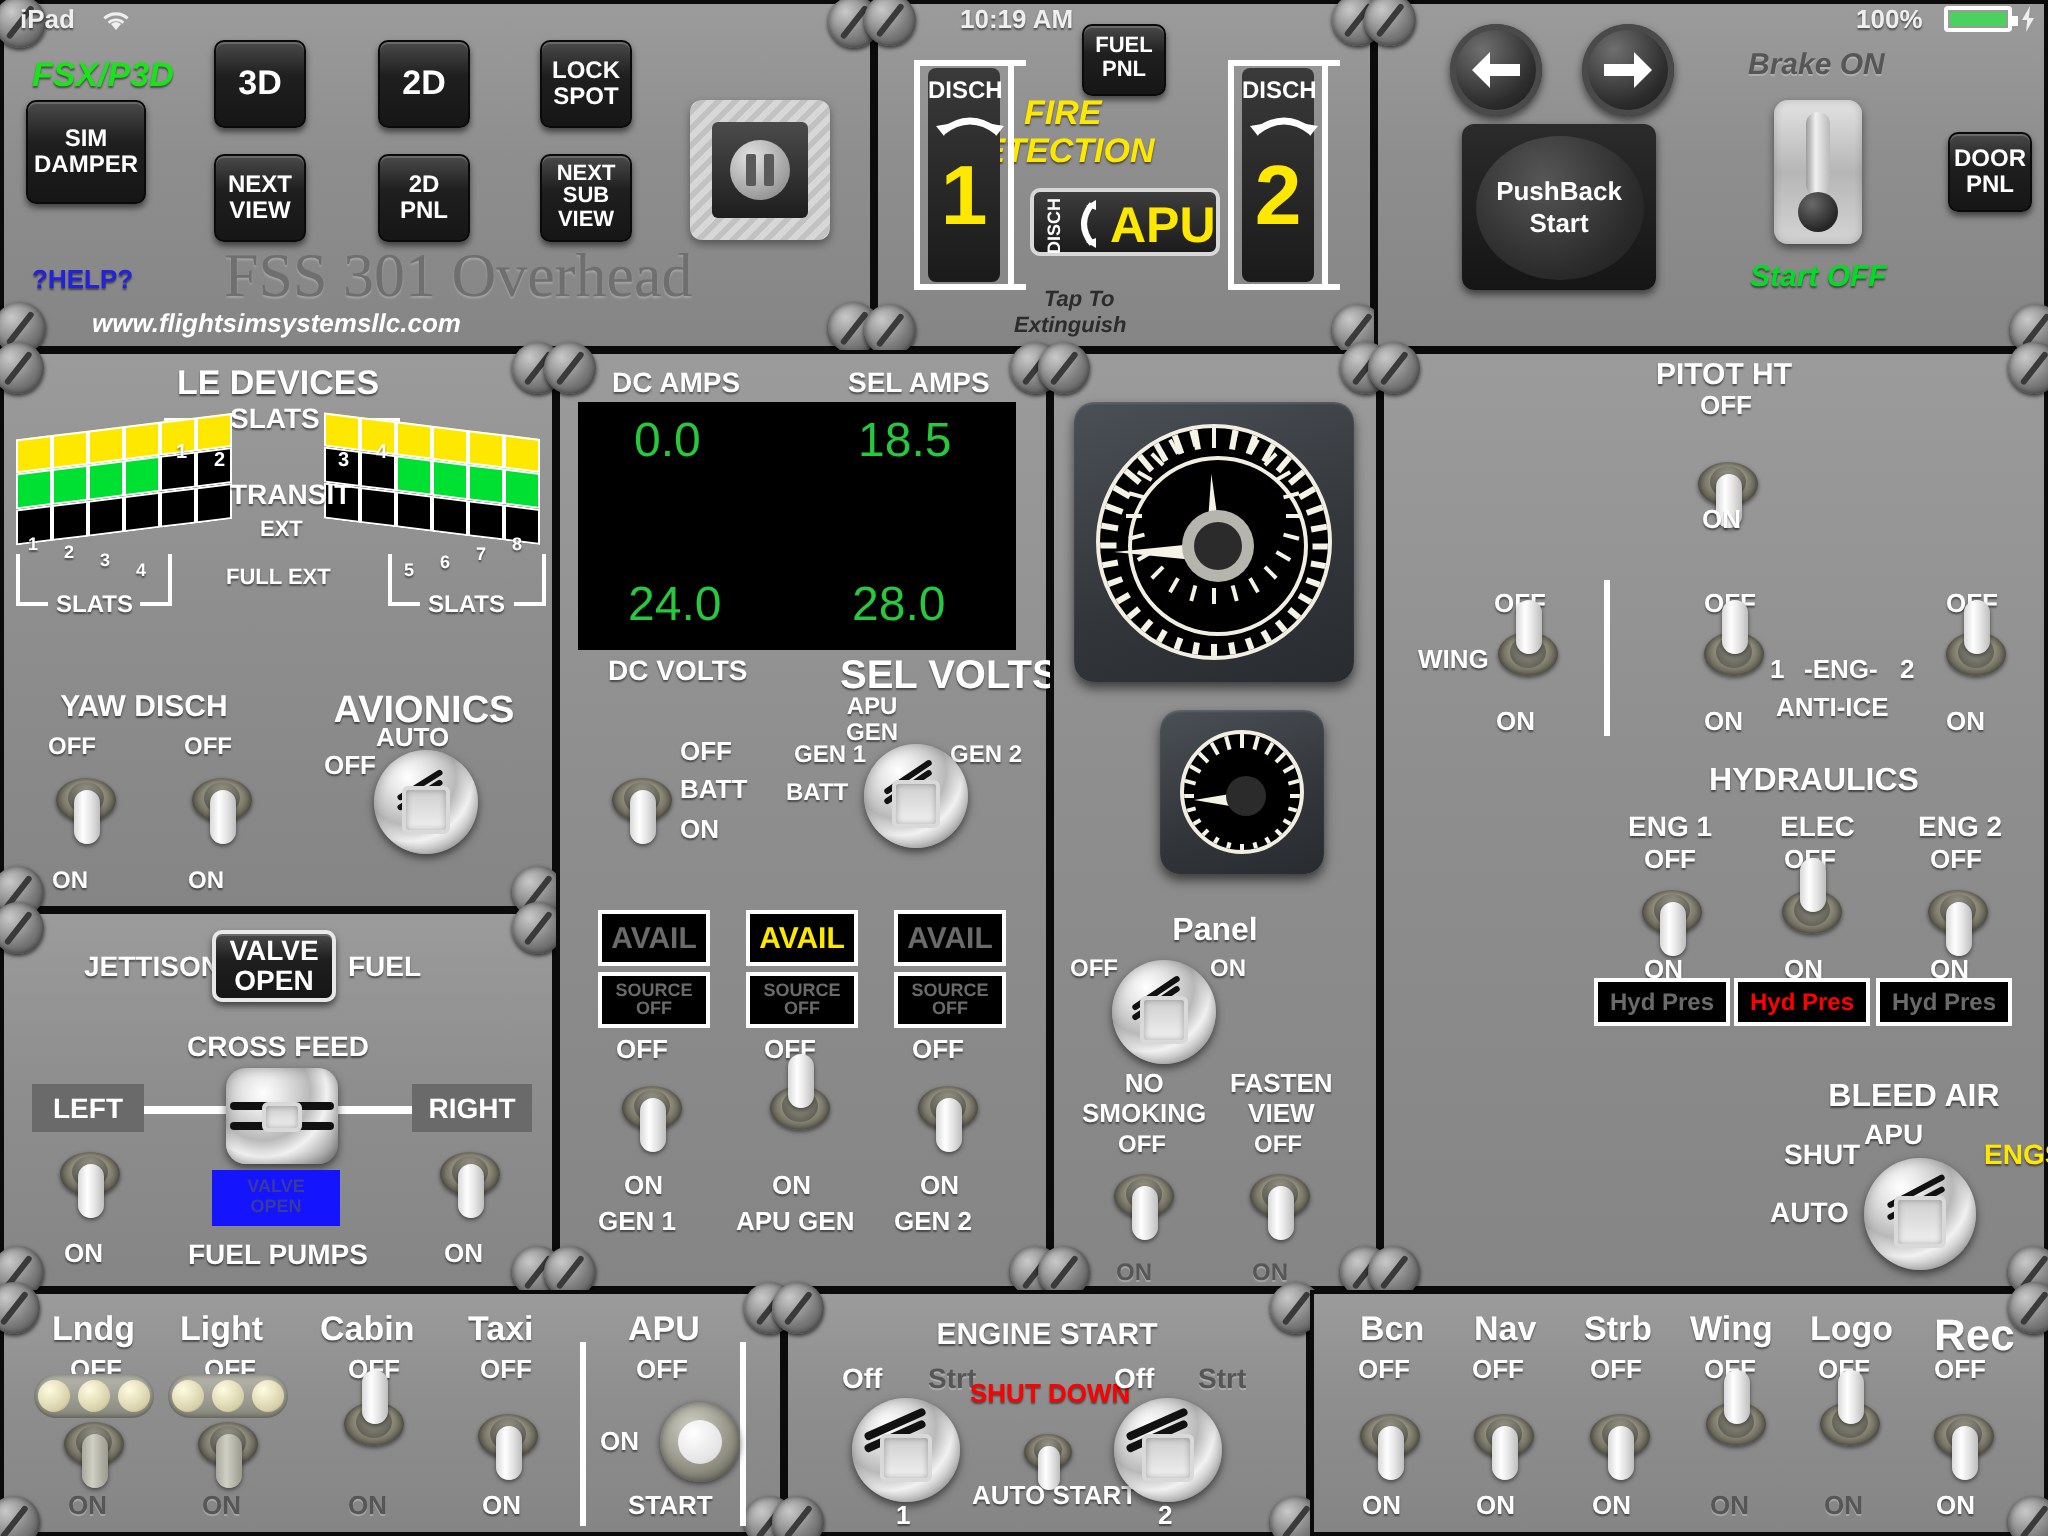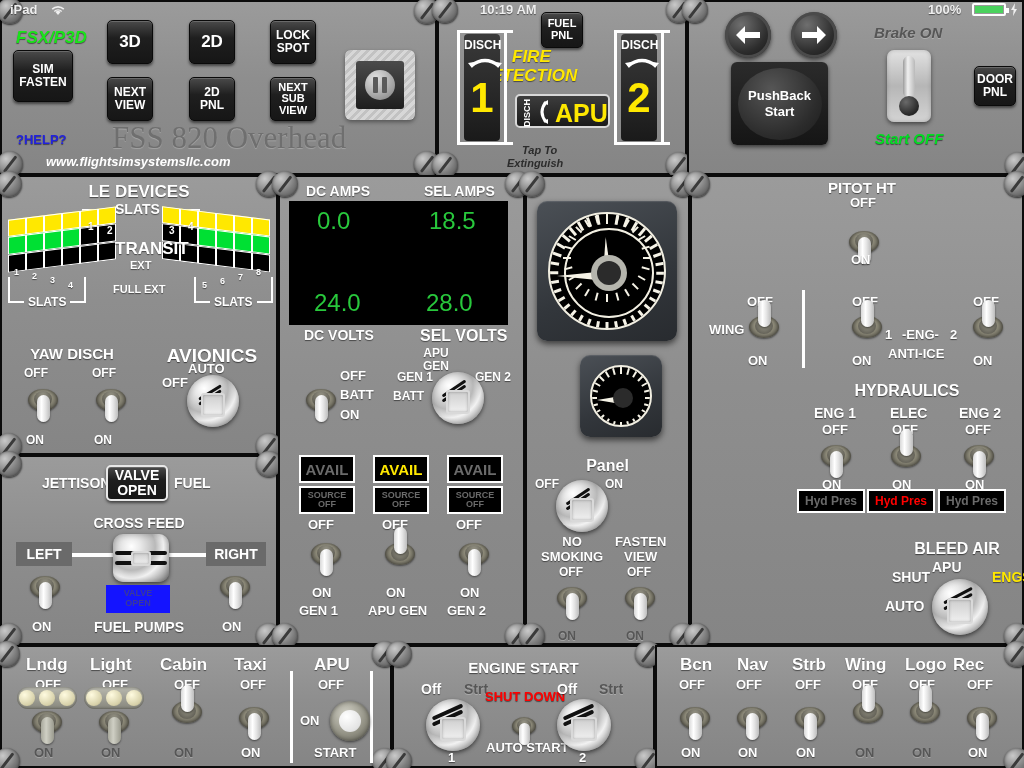--- a/index.html
+++ b/index.html
@@ -104,21 +104,21 @@
 </div>
 
 <div class="panel" style="left:0;top:0;width:437px;height:175px;">
   <div class="screw" style="left:-5px;top:-4px;"></div>
   <div class="screw" style="right:-5px;top:-4px;"></div>
   <div class="screw" style="left:-5px;bottom:-4px;"></div>
   <div class="screw" style="right:-5px;bottom:-4px;"></div>
 
   <span class="lbl" style="left:14px;top:26px;font-size:17px;color:#19e319;font-style:italic;">FSX/P3D</span>
   <div class="btn" style="left:11px;top:48px;width:60px;height:52px;font-size:12px;white-space:pre-line;">SIM
-FASTEN</div>
+DAMPER</div>
   <span class="lbl" style="left:14px;top:130px;font-size:13px;color:#2222dd;">?HELP?</span>
 
   <div class="btn" style="left:105px;top:18px;width:46px;height:44px;font-size:17px;white-space:pre-line;">3D</div>
   <div class="btn" style="left:187px;top:18px;width:46px;height:44px;font-size:17px;white-space:pre-line;">2D</div>
   <div class="btn" style="left:268px;top:18px;width:46px;height:44px;font-size:12px;white-space:pre-line;">LOCK
 SPOT</div>
   <div class="btn" style="left:105px;top:75px;width:46px;height:44px;font-size:12px;white-space:pre-line;">NEXT
 VIEW</div>
   <div class="btn" style="left:187px;top:75px;width:46px;height:44px;font-size:12px;white-space:pre-line;">2D
 PNL</div>
@@ -129,21 +129,21 @@
   <div style="position:absolute;left:343px;top:48px;width:70px;height:70px;border-radius:6px;
        background:repeating-linear-gradient(135deg,#d7d7d7 0 3px,#c2c2c2 3px 6px);box-shadow:0 2px 4px rgba(0,0,0,.4);display:flex;align-items:center;justify-content:center;">
     <div style="width:48px;height:48px;background:linear-gradient(180deg,#4b4b4b,#1e1e1e);border-radius:3px;display:flex;align-items:center;justify-content:center;">
       <div style="width:30px;height:30px;border-radius:50%;background:radial-gradient(circle at 35% 28%,#e2e2e2,#9c9c9c 70%,#7a7a7a);display:flex;align-items:center;justify-content:center;gap:4px;">
         <div style="width:5px;height:16px;background:#5a5a5a;border-radius:1px;"></div>
         <div style="width:5px;height:16px;background:#5a5a5a;border-radius:1px;"></div>
       </div>
     </div>
   </div>
 
-  <span style="position:absolute;left:110px;top:118px;font-size:31px;color:#6f6f6f;font-family:'Liberation Serif',serif;text-shadow:0 1px 1px rgba(255,255,255,.25);">FSS 820 Overhead</span>
+  <span style="position:absolute;left:110px;top:118px;font-size:31px;color:#6f6f6f;font-family:'Liberation Serif',serif;text-shadow:0 1px 1px rgba(255,255,255,.25);">FSS 301 Overhead</span>
   <span style="position:absolute;left:44px;top:152px;font-size:13px;color:#fff;font-style:italic;font-weight:bold;">www.flightsimsystemsllc.com</span>
 </div>
 
 <div class="panel" style="left:437px;top:0;width:250px;height:175px;">
   <div class="screw" style="left:-7px;top:-5px;"></div>
   <div class="screw" style="right:-7px;top:-5px;"></div>
   <div class="screw" style="left:-7px;bottom:-5px;"></div>
   <div class="screw" style="right:-7px;bottom:-5px;"></div>
 
   <div class="btn" style="left:102px;top:10px;width:42px;height:36px;font-size:11px;white-space:pre-line;">FUEL
@@ -292,21 +292,21 @@
       <div class="cell" style="width:18px;height:18px;background:#000;"></div>
       <div class="cell" style="width:18px;height:18px;background:#000;"></div>
     </div>
   </div>
 
   <span class="lbl" style="left:86px;top:44px;font-size:10px;">1</span>
   <span class="lbl" style="left:105px;top:48px;font-size:10px;">2</span>
   <span class="lbl" style="left:167px;top:48px;font-size:10px;">3</span>
   <span class="lbl" style="left:186px;top:44px;font-size:10px;">4</span>
 
-  <span class="lbl" style="left:113px;top:62px;font-size:17px;text-align:right;">TRANSIT</span>
+  <span class="lbl" style="left:113px;top:62px;font-size:14px;text-align:right;">TRANSIT</span>
   <span class="lbl" style="left:128px;top:82px;font-size:11px;">EXT</span>
   <span class="lbl" style="left:111px;top:106px;font-size:11px;">FULL EXT</span>
 
   <span class="lbl" style="left:12px;top:90px;font-size:9px;">1</span>
   <span class="lbl" style="left:30px;top:94px;font-size:9px;">2</span>
   <span class="lbl" style="left:48px;top:98px;font-size:9px;">3</span>
   <span class="lbl" style="left:66px;top:103px;font-size:9px;">4</span>
   <span class="lbl" style="left:200px;top:103px;font-size:9px;">5</span>
   <span class="lbl" style="left:218px;top:99px;font-size:9px;">6</span>
   <span class="lbl" style="left:236px;top:95px;font-size:9px;">7</span>
@@ -409,21 +409,21 @@
   <span class="lbl" style="left:144px;top:6px;font-size:14px;">SEL AMPS</span>
 
   <div style="position:absolute;left:9px;top:24px;width:219px;height:124px;background:#000;">
     <span style="position:absolute;left:28px;top:6px;font-size:24px;color:#28c83c;">0.0</span>
     <span style="position:absolute;left:140px;top:6px;font-size:24px;color:#28c83c;">18.5</span>
     <span style="position:absolute;left:25px;top:88px;font-size:24px;color:#28c83c;">24.0</span>
     <span style="position:absolute;left:137px;top:88px;font-size:24px;color:#28c83c;">28.0</span>
   </div>
 
   <span class="lbl" style="left:24px;top:150px;font-size:14px;">DC VOLTS</span>
-  <span class="lbl" style="left:140px;top:150px;font-size:16px;">SEL VOLTS</span>
+  <span class="lbl" style="left:140px;top:150px;font-size:20px;">SEL VOLTS</span>
 
   <span class="lbl" style="left:60px;top:191px;font-size:13px;">OFF</span>
   <span class="lbl" style="left:60px;top:210px;font-size:13px;">BATT</span>
   <span class="lbl" style="left:60px;top:230px;font-size:13px;">ON</span>
   <div class="tog down" style="left:24px;top:198px;">
       <div class="base"></div>
       <div class="base2"></div>
       <div class="lever"></div>
     </div>
 
@@ -855,21 +855,21 @@
 
   <span class="lbl" style="left:248px;top:8px;font-size:17px;">Logo</span>
   <span class="lbl" style="left:252px;top:30px;font-size:13px;">OFF</span>
   <div class="tog up" style="left:251px;top:40px;">
       <div class="base"></div>
       <div class="base2"></div>
       <div class="lever"></div>
     </div>
   <span class="lbl dk" style="left:255px;top:98px;font-size:13px;">ON</span>
 
-  <span class="lbl" style="left:296px;top:8px;font-size:17px;">Rec</span>
+  <span class="lbl" style="left:310px;top:8px;font-size:22px;">Rec</span>
   <span class="lbl" style="left:310px;top:30px;font-size:13px;">OFF</span>
   <div class="tog down" style="left:308px;top:46px;">
       <div class="base"></div>
       <div class="base2"></div>
       <div class="lever"></div>
     </div>
   <span class="lbl" style="left:311px;top:98px;font-size:13px;">ON</span>
 </div>
 
 </body></html>

